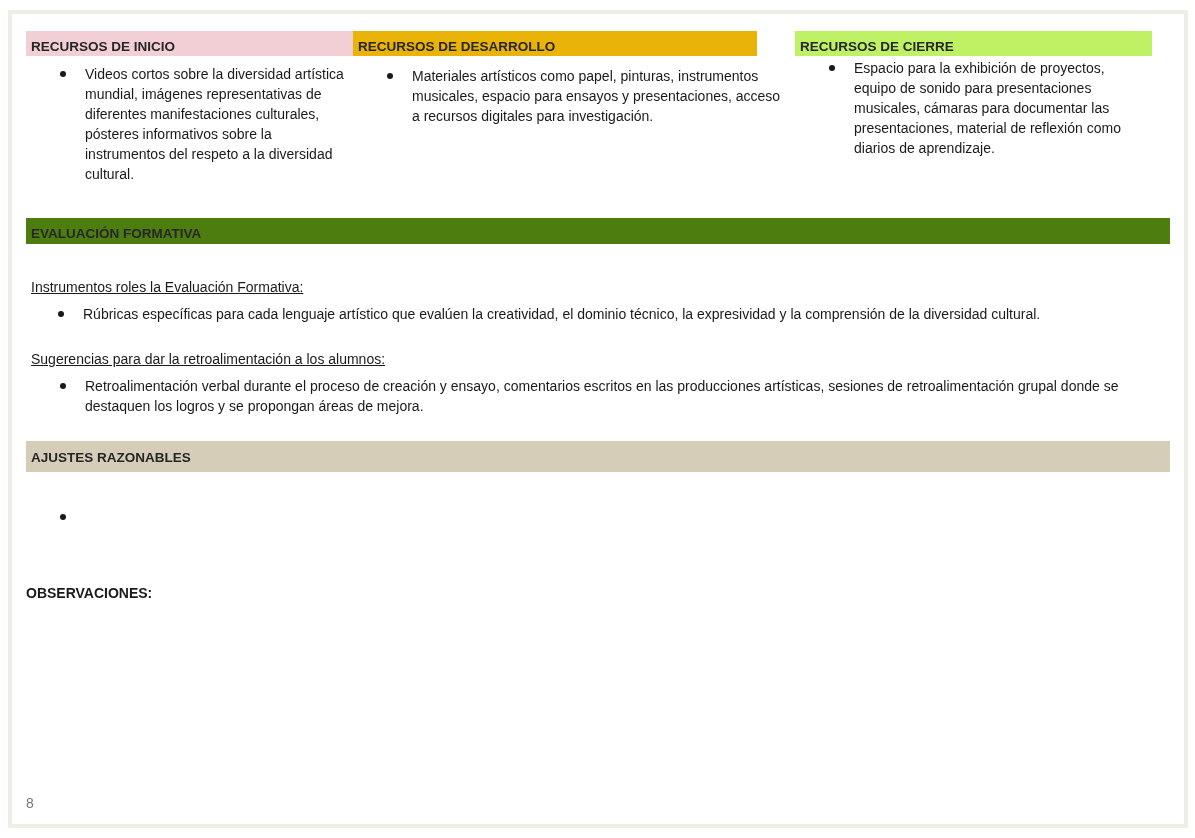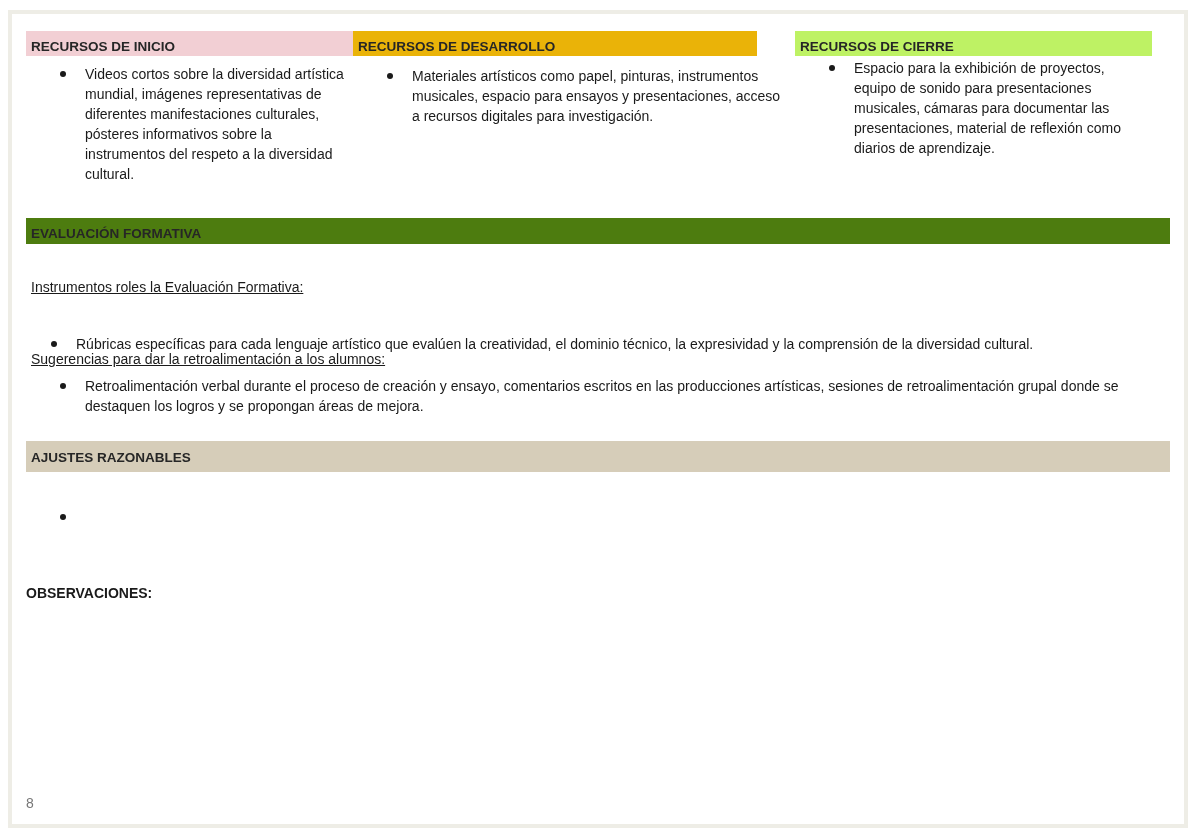--- a/index.html
+++ b/index.html
@@ -53,21 +53,21 @@
   <div class="bullet-item">
     <span class="bullet-dot" style="left:-25px; top:7px;"></span>
     <span>Espacio para la exhibición de proyectos, equipo de sonido para presentaciones musicales, cámaras para documentar las presentaciones, material de reflexión como diarios de aprendizaje.</span>
   </div>
 </div>
 
 <div class="hdr" style="left:26px; top:218px; width:1144px; height:26px; background:#4d7c0f;">EVALUACIÓN FORMATIVA</div>
 
 <div class="underline-label" style="left:31px; top:279px;">Instrumentos roles la Evaluación Formativa:</div>
 
-<div class="bullet-list" style="left:76px; top:304px; width:1085px;margin-top:30px;">
+<div class="bullet-list" style="left:83px; top:304px; width:1085px;">
   <div class="bullet-item">
     <span class="bullet-dot" style="left:-25px; top:7px;"></span>
     <span>Rúbricas específicas para cada lenguaje artístico que evalúen la creatividad, el dominio técnico, la expresividad y la comprensión de la diversidad cultural.</span>
   </div>
 </div>
 
 <div class="underline-label" style="left:31px; top:351px;">Sugerencias para dar la retroalimentación a los alumnos:</div>
 
 <div class="bullet-list" style="left:85px; top:376px; width:1085px;">
   <div class="bullet-item">

